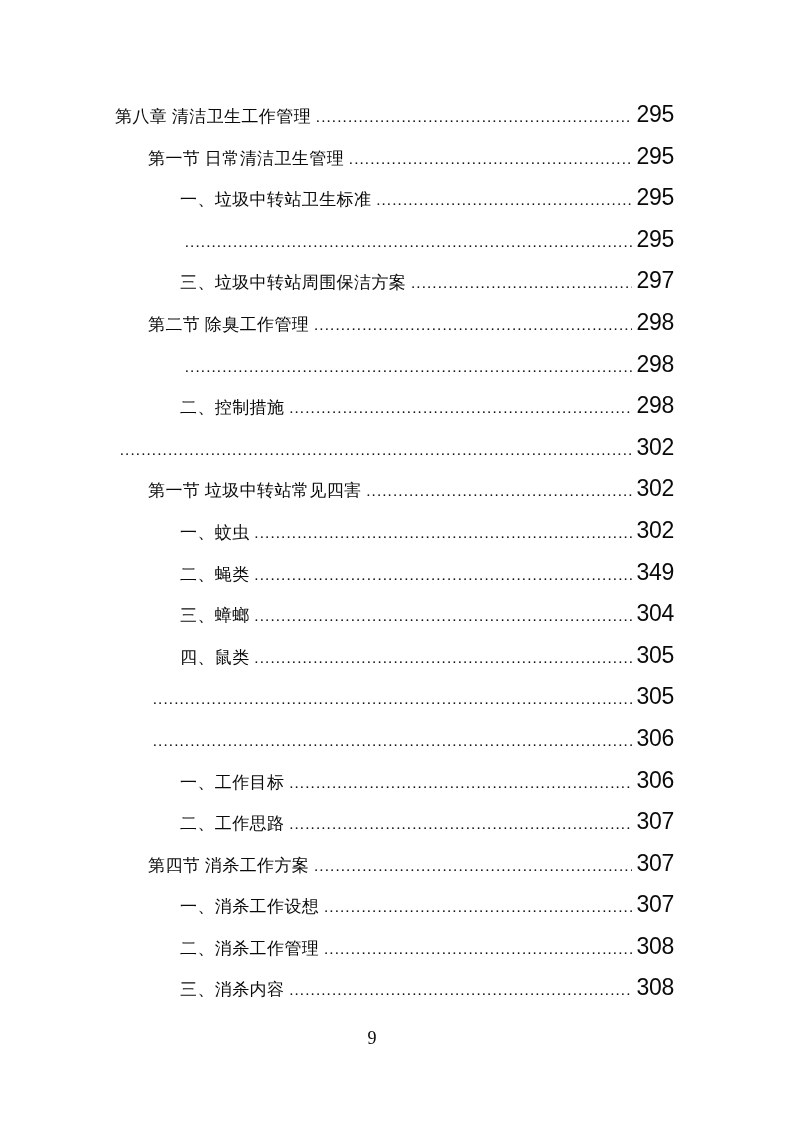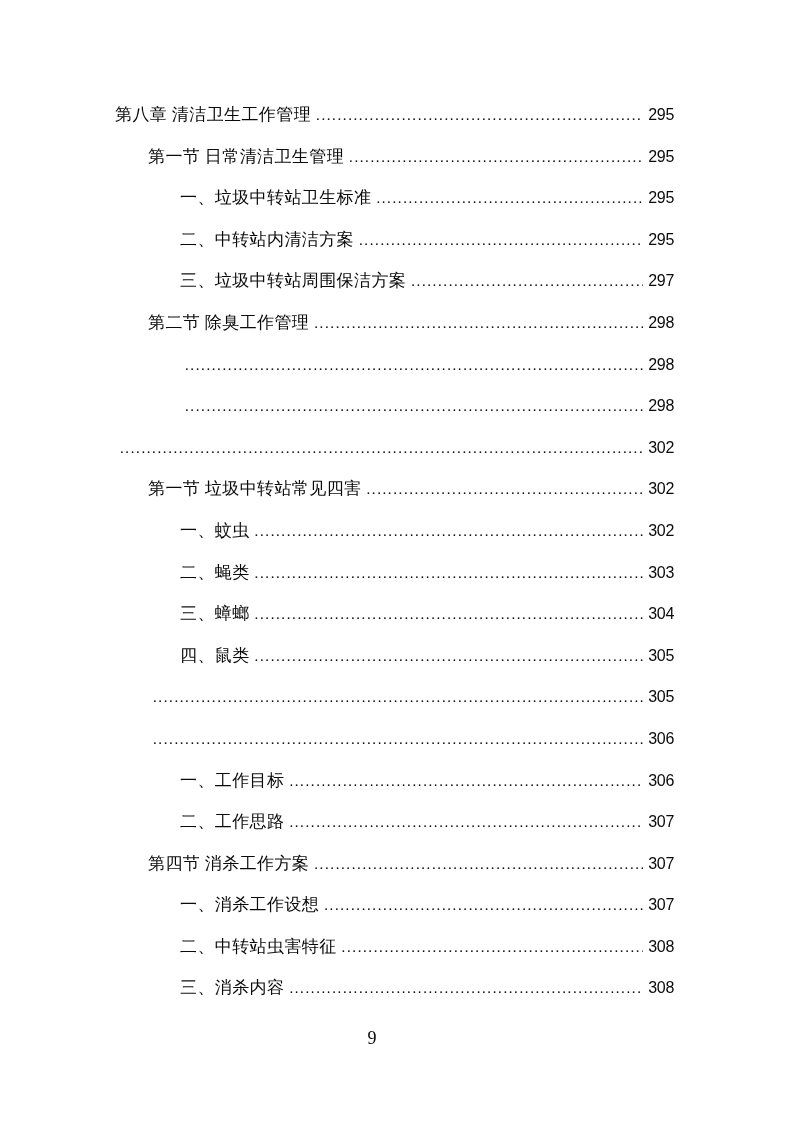--- a/index.html
+++ b/index.html
@@ -47,21 +47,21 @@
   }
   .toc-leader::after {
     content: "........................................................................................................................................................................................";
     font-size: 15px;
     letter-spacing: 1.6px;
     color: #0a0a0a;
   }
   .toc-page {
     flex: 0 0 auto;
     font-family: "Liberation Sans", "DejaVu Sans", sans-serif;
-    font-size: 16px;
+    font-size: 23px;
     padding-left: 3px;
     letter-spacing: -0.3px;
   }
   .footer {
     position: absolute;
     left: 0;
     top: 1028px;
     width: 100%;
     text-align: center;
   }
@@ -86,60 +86,60 @@
     <span class="toc-title">第一节 日常清洁卫生管理</span>
     <span class="toc-leader"></span>
     <span class="toc-page">295</span>
   </div>
       <div class="toc-row lvl-2">
     <span class="toc-title">一、垃圾中转站卫生标准</span>
     <span class="toc-leader"></span>
     <span class="toc-page">295</span>
   </div>
       <div class="toc-row lvl-2">
-    <span class="toc-title">二、中转站内清洁方案</span>
     <span class="toc-leader"></span>
     <span class="toc-page">295</span>
   </div>
       <div class="toc-row lvl-2">
     <span class="toc-title">三、垃圾中转站周围保洁方案</span>
     <span class="toc-leader"></span>
     <span class="toc-page">297</span>
   </div>
       <div class="toc-row lvl-1">
     <span class="toc-title">第二节 除臭工作管理</span>
     <span class="toc-leader"></span>
     <span class="toc-page">298</span>
   </div>
       <div class="toc-row lvl-2">
     <span class="toc-leader"></span>
     <span class="toc-page">298</span>
   </div>
       <div class="toc-row lvl-2">
+    <span class="toc-title">二、控制措施</span>
     <span class="toc-leader"></span>
     <span class="toc-page">298</span>
   </div>
       <div class="toc-row lvl-0">
     <span class="toc-leader"></span>
     <span class="toc-page">302</span>
   </div>
       <div class="toc-row lvl-1">
     <span class="toc-title">第一节 垃圾中转站常见四害</span>
     <span class="toc-leader"></span>
     <span class="toc-page">302</span>
   </div>
       <div class="toc-row lvl-2">
     <span class="toc-title">一、蚊虫</span>
     <span class="toc-leader"></span>
     <span class="toc-page">302</span>
   </div>
       <div class="toc-row lvl-2">
     <span class="toc-title">二、蝇类</span>
     <span class="toc-leader"></span>
-    <span class="toc-page">303</span>
+    <span class="toc-page">349</span>
   </div>
       <div class="toc-row lvl-2">
     <span class="toc-title">三、蟑螂</span>
     <span class="toc-leader"></span>
     <span class="toc-page">304</span>
   </div>
       <div class="toc-row lvl-2">
     <span class="toc-title">四、鼠类</span>
     <span class="toc-leader"></span>
     <span class="toc-page">305</span>
@@ -166,21 +166,21 @@
     <span class="toc-title">第四节 消杀工作方案</span>
     <span class="toc-leader"></span>
     <span class="toc-page">307</span>
   </div>
       <div class="toc-row lvl-2">
     <span class="toc-title">一、消杀工作设想</span>
     <span class="toc-leader"></span>
     <span class="toc-page">307</span>
   </div>
       <div class="toc-row lvl-2">
-    <span class="toc-title">二、中转站虫害特征</span>
+    <span class="toc-title">二、消杀工作管理</span>
     <span class="toc-leader"></span>
     <span class="toc-page">308</span>
   </div>
       <div class="toc-row lvl-2">
     <span class="toc-title">三、消杀内容</span>
     <span class="toc-leader"></span>
     <span class="toc-page">308</span>
   </div>
     </div>
   <div class="footer">

